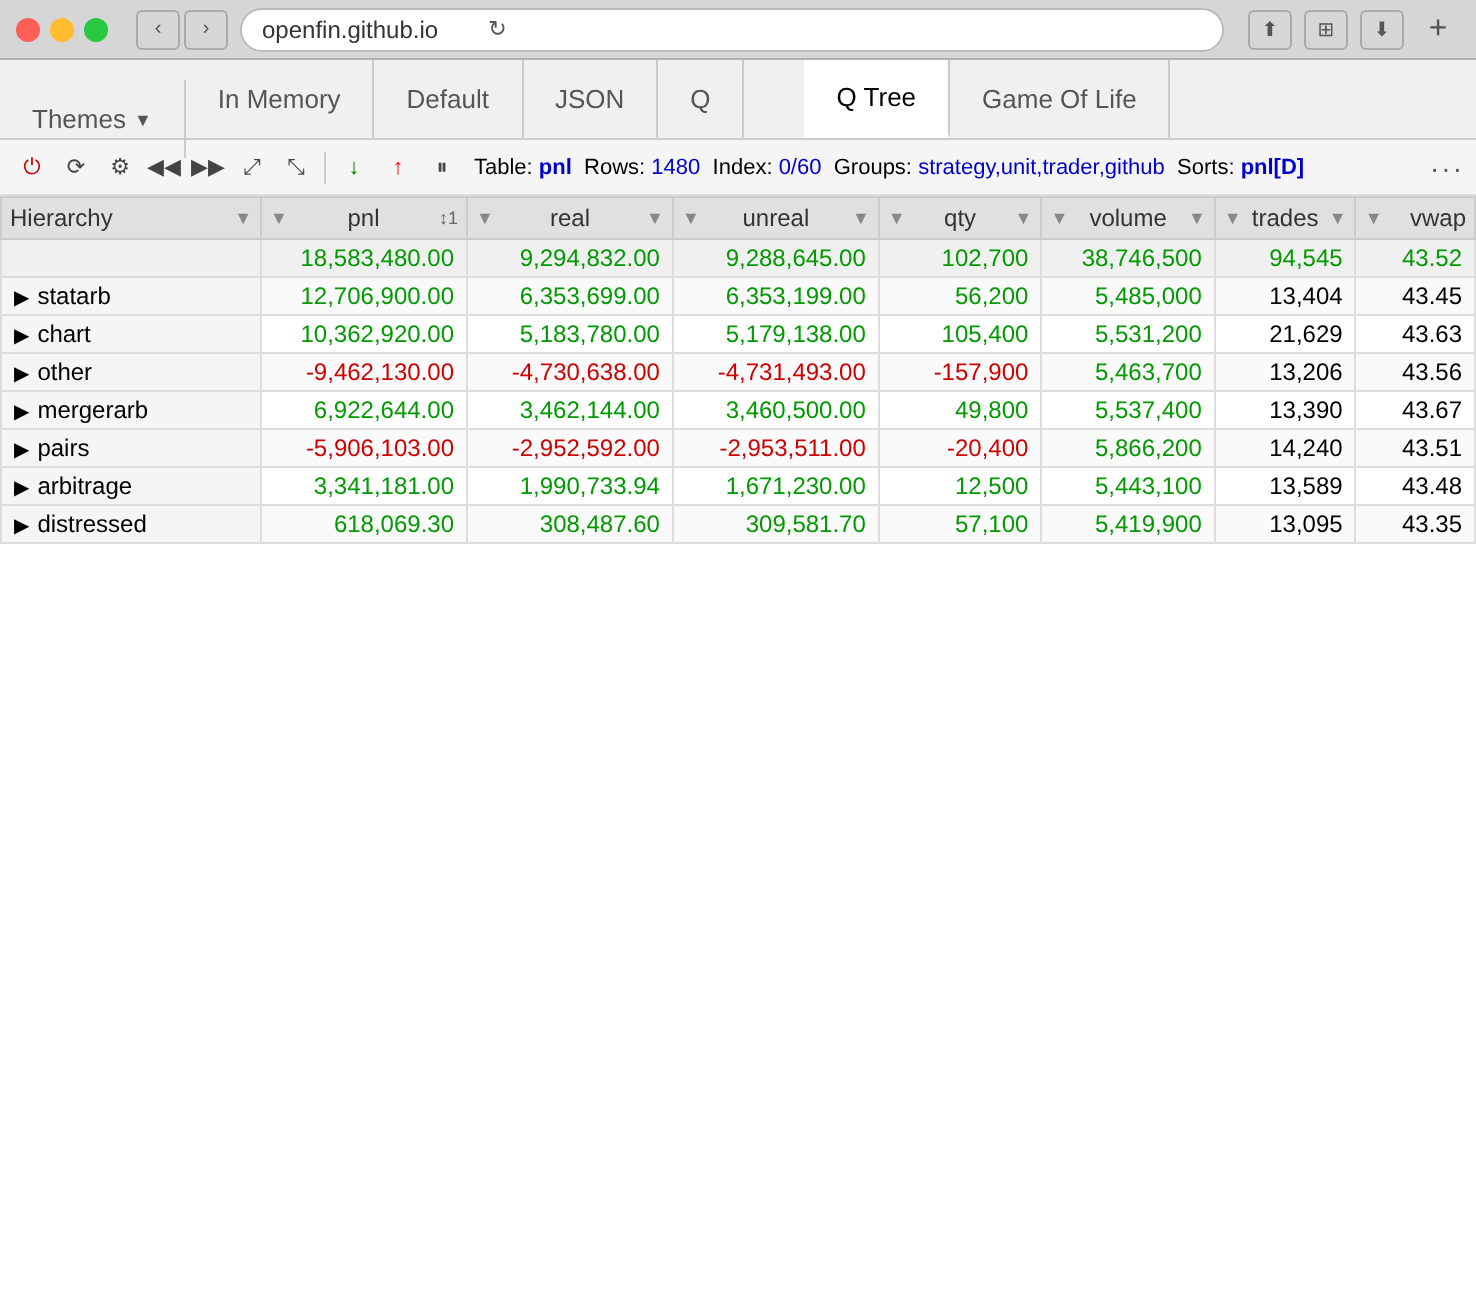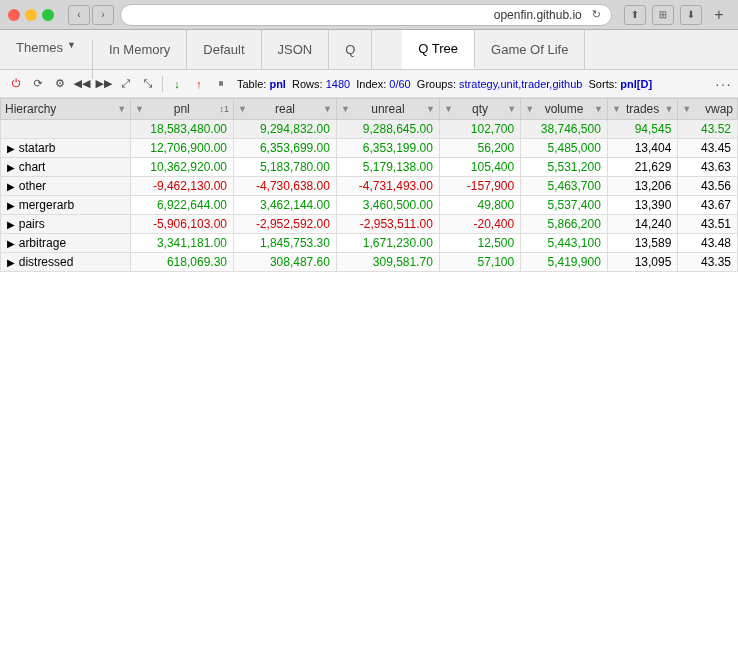--- a/index.html
+++ b/index.html
@@ -40,24 +40,24 @@
       color: #555;
     }
     .url-bar {
       flex: 1;
       background: white;
       border: 1px solid #bbb;
       border-radius: 12px;
       height: 22px;
       display: flex;
       align-items: center;
-      justify-content: flex-end;
+      justify-content: flex-start;
       font-size: 12px;
       color: #333;
-      gap: 6px;
+      gap: 21px;
       padding: 0 10px;
     }
     .reload-icon { font-size: 11px; color: #555; margin-left: 4px; }
     .toolbar-right { display: flex; gap: 6px; margin-left: 6px; }
     .toolbar-btn {
       width: 22px; height: 20px;
       background: none;
       border: 1px solid #aaa;
       border-radius: 3px;
       cursor: pointer;
@@ -95,21 +95,21 @@
       white-space: nowrap;
     }
     .tab.active {
       background: white;
       color: #000;
       font-weight: 400;
       border-bottom: 2px solid white;
       margin-left: 30px;
     }
     .themes-tab {
-      display: flex; align-items: flex-start; gap: 4px; margin-top: 20px;
+      display: flex; align-items: center; gap: 4px; margin-top: 20px;
     }
     .chevron { font-size: 9px; }
 
     
     .toolbar-row {
       background: #f5f5f5;
       height: 28px;
       display: flex;
       align-items: center;
       padding: 0 6px;
@@ -415,21 +415,21 @@
     <td class="negative">-20,400</td>
     <td class="positive">5,866,200</td>
     <td class="neutral">14,240</td>
     <td class="neutral">43.51</td>
   </tr>
         <tr>
     <td class="hierarchy-cell">
       <span class="expand-arrow">▶</span>arbitrage
     </td>
     <td class="positive">3,341,181.00</td>
-    <td class="positive">1,845,753.30</td>
+    <td class="positive">1,990,733.94</td>
     <td class="positive">1,671,230.00</td>
     <td class="positive">12,500</td>
     <td class="positive">5,443,100</td>
     <td class="neutral">13,589</td>
     <td class="neutral">43.48</td>
   </tr>
         <tr>
     <td class="hierarchy-cell">
       <span class="expand-arrow">▶</span>distressed
     </td>

